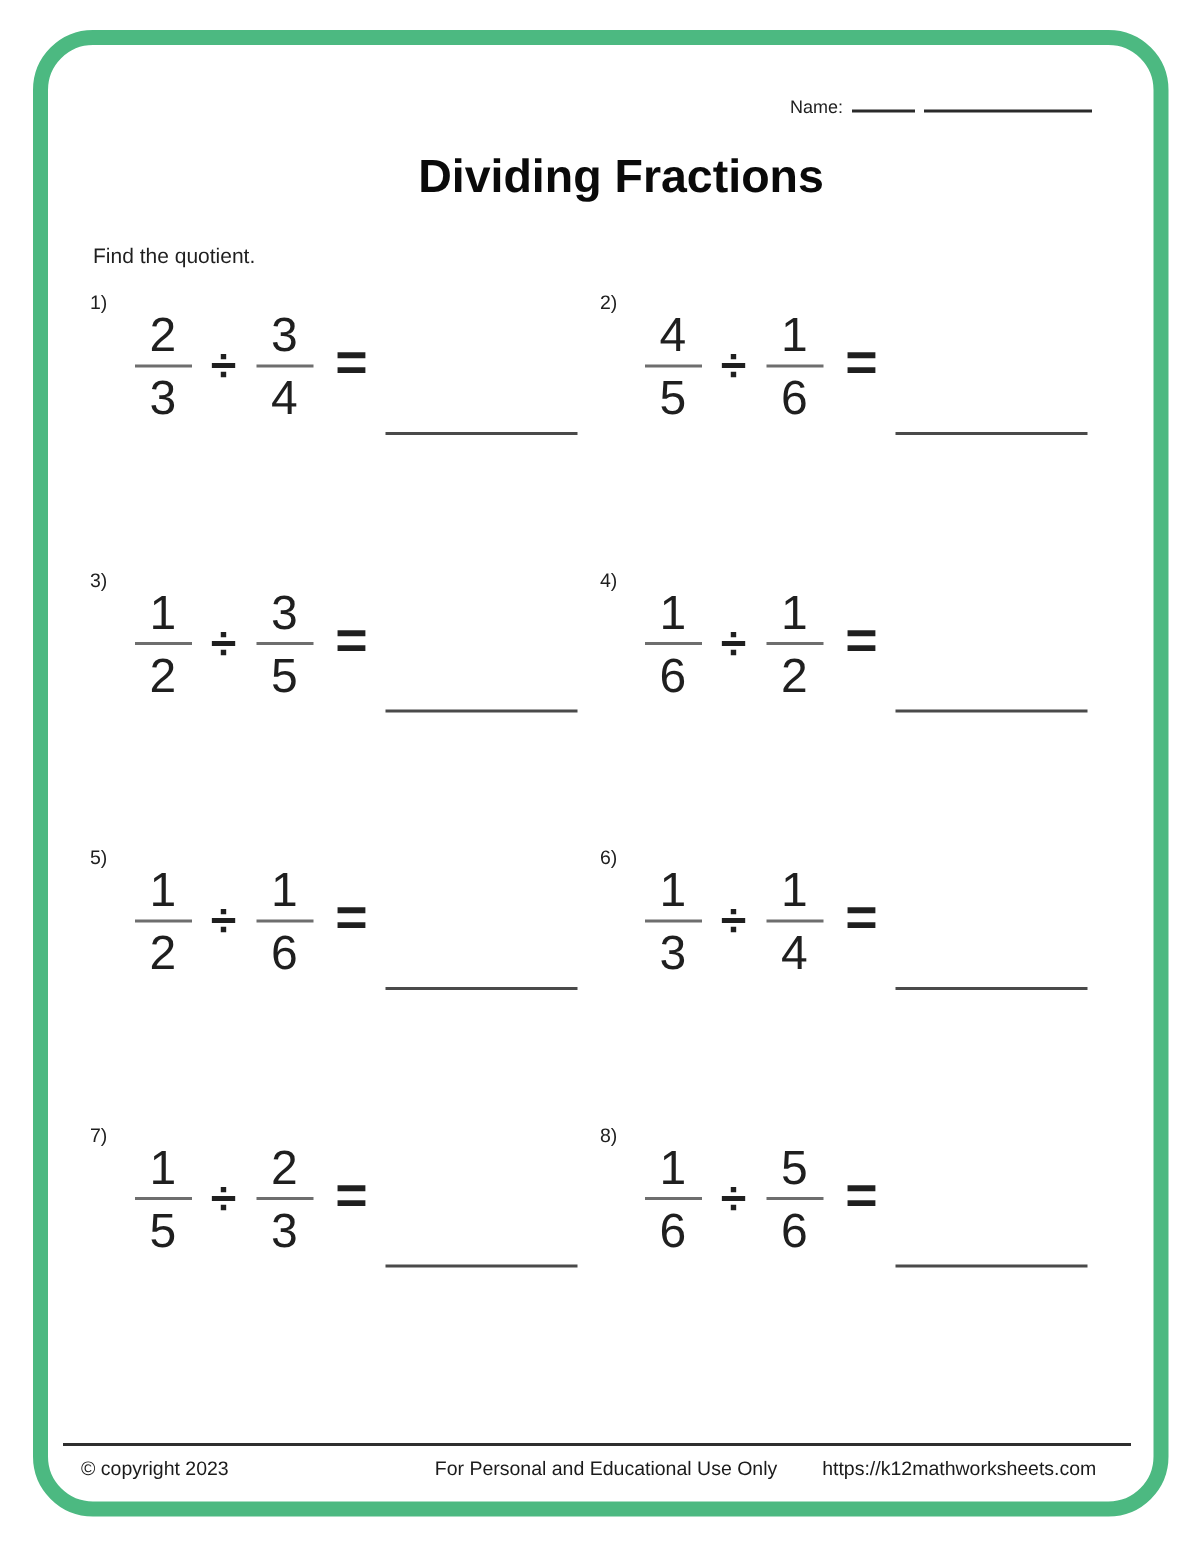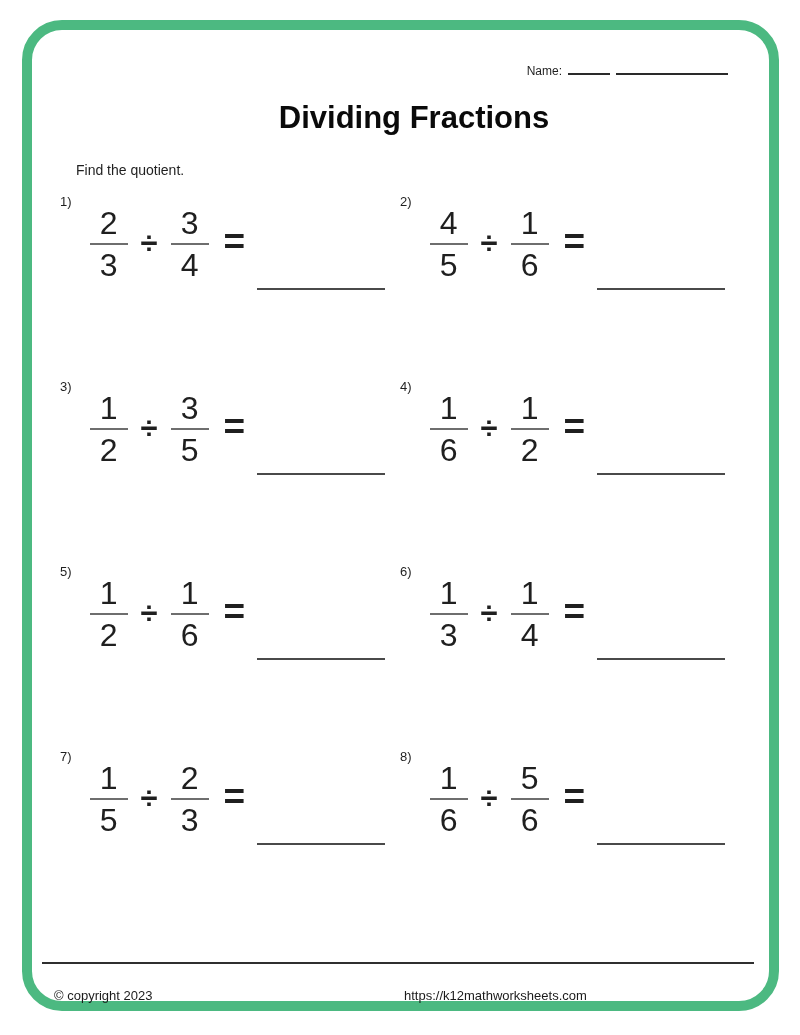--- a/index.html
+++ b/index.html
@@ -38,21 +38,21 @@
     position: absolute;
     top: 100px; left: 0; right: 0;
     text-align: center;
     font-size: 31px;
     font-weight: 700;
     color: #0a0a0a;
     margin-left: 28px;
   }
   .instruction {
     position: absolute;
-    top: 162px; left: 76px;
+    top: 162px; left: 62px;
     font-size: 14px;
   }
   .problems {
     position: absolute;
     top: 196px; left: 60px; right: 60px;
     display: grid;
     grid-template-columns: 1fr 1fr;
     grid-auto-rows: 185px;
   }
   .problem {
@@ -100,21 +100,21 @@
     background: #4a4a4a;
     align-self: flex-end;
     margin-left: 3px;
     margin-bottom: 2px;
   }
   .footer {
     position: absolute;
     left: 42px; right: 46px;
     top: 962px;
     border-top: 2px solid #2f2f2f;
-    padding-top: 24px;
+    padding-top: 7px;
     display: flex;
     font-size: 13px;
     color: #1b1b1b;
   }
   .footer .fl { flex: 1; text-align: left; padding-left: 12px; }
   .footer .fc { flex: 1.4; text-align: center; }
   .footer .fr { flex: 1; }
 </style>
 </head>
 <body>
@@ -264,14 +264,15 @@
       <span class="fden">6</span>
     </span>
     <span class="eq">=</span>
     <span class="blank"></span>
   </div>
 
 </div>
 
 <div class="footer">
   <span class="fl">© copyright 2023</span>
+  <span class="fc">For Personal and Educational Use Only</span>
   <span class="fr">https://k12mathworksheets.com</span>
 </div>
 
 </body></html>

